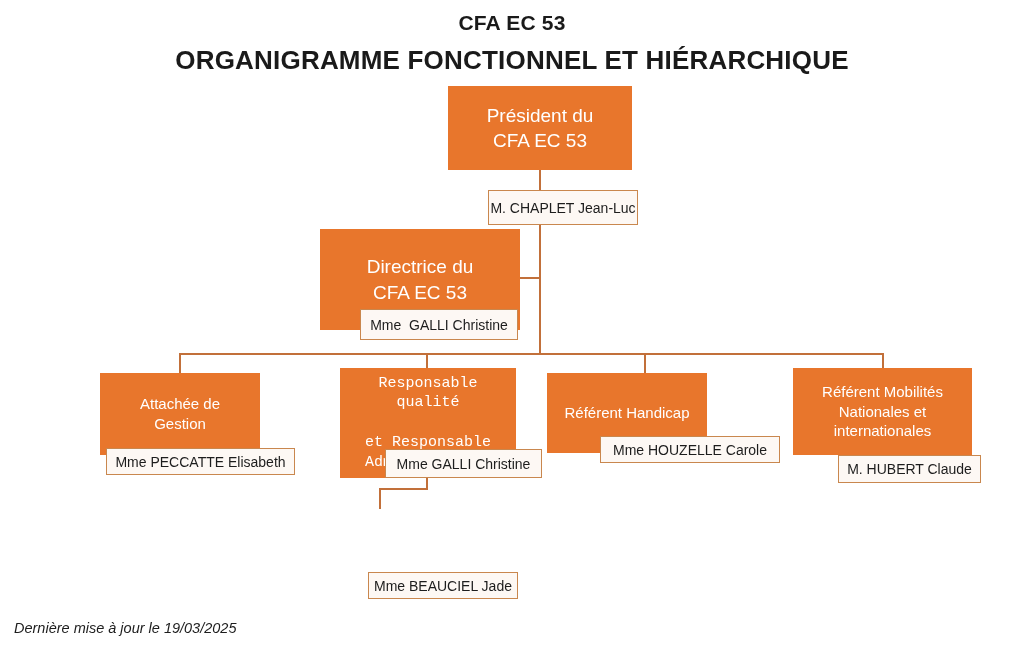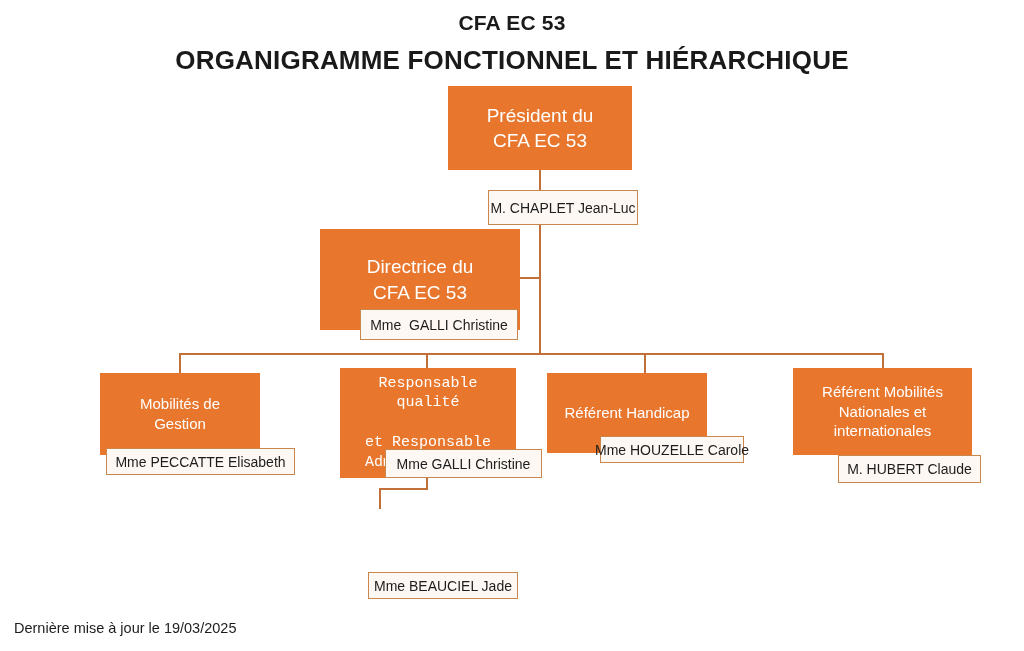--- a/index.html
+++ b/index.html
@@ -72,20 +72,21 @@
     white-space: pre;
   }
 
   
   #footer-note {
     position: absolute;
     left: 14px;
     top: 620px;
     font-size: 14.5px;
     color: #1d1d1d;
+    font-style: italic;
   }
 </style>
 </head>
 <body>
 
 <div id="page">
 
   <div class="title-line" id="title-1">CFA EC 53</div>
   <div class="title-line" id="title-2">ORGANIGRAMME FONCTIONNEL ET HIÉRARCHIQUE</div>
 
@@ -114,41 +115,41 @@
 
   <div class="node" style="left:320px; top:229px; width:200px; height:101px; font-size:19px;">
     <div class="node-text">Directrice du
 CFA EC 53</div>
   </div>
   <div class="plate" style="left:360px; top:309px; width:158px; height:31px;">
     <span>Mme  GALLI Christine</span>
   </div>
 
   <div class="node" style="left:100px; top:373px; width:160px; height:82px; font-size:15px;">
-    <div class="node-text">Mobilités de
+    <div class="node-text">Attachée de
 Gestion</div>
   </div>
   <div class="plate" style="left:106px; top:448px; width:189px; height:27px;">
     <span>Mme PECCATTE Elisabeth</span>
   </div>
 
   <div class="node" style="left:340px; top:368px; width:176px; height:110px; font-size:15px;font-family:Liberation Mono, monospace;">
     <div class="node-text">Responsable qualité
 
 et Responsable
 Administrative</div>
   </div>
   <div class="plate" style="left:385px; top:449px; width:157px; height:29px;">
     <span>Mme GALLI Christine</span>
   </div>
 
   <div class="node" style="left:547px; top:373px; width:160px; height:80px; font-size:15px;">
     <div class="node-text">Référent Handicap</div>
   </div>
-  <div class="plate" style="left:600px; top:436px; width:144px; height:27px;">
+  <div class="plate" style="left:600px; top:436px; width:180px; height:27px;">
     <span>Mme HOUZELLE Carole</span>
   </div>
 
   <div class="node" style="left:793px; top:368px; width:179px; height:87px; font-size:15px;">
     <div class="node-text">Référent Mobilités
 Nationales et
 internationales</div>
   </div>
   <div class="plate" style="left:838px; top:441px; width:143px; height:28px;margin-top:14px;">
     <span>M. HUBERT Claude</span>

